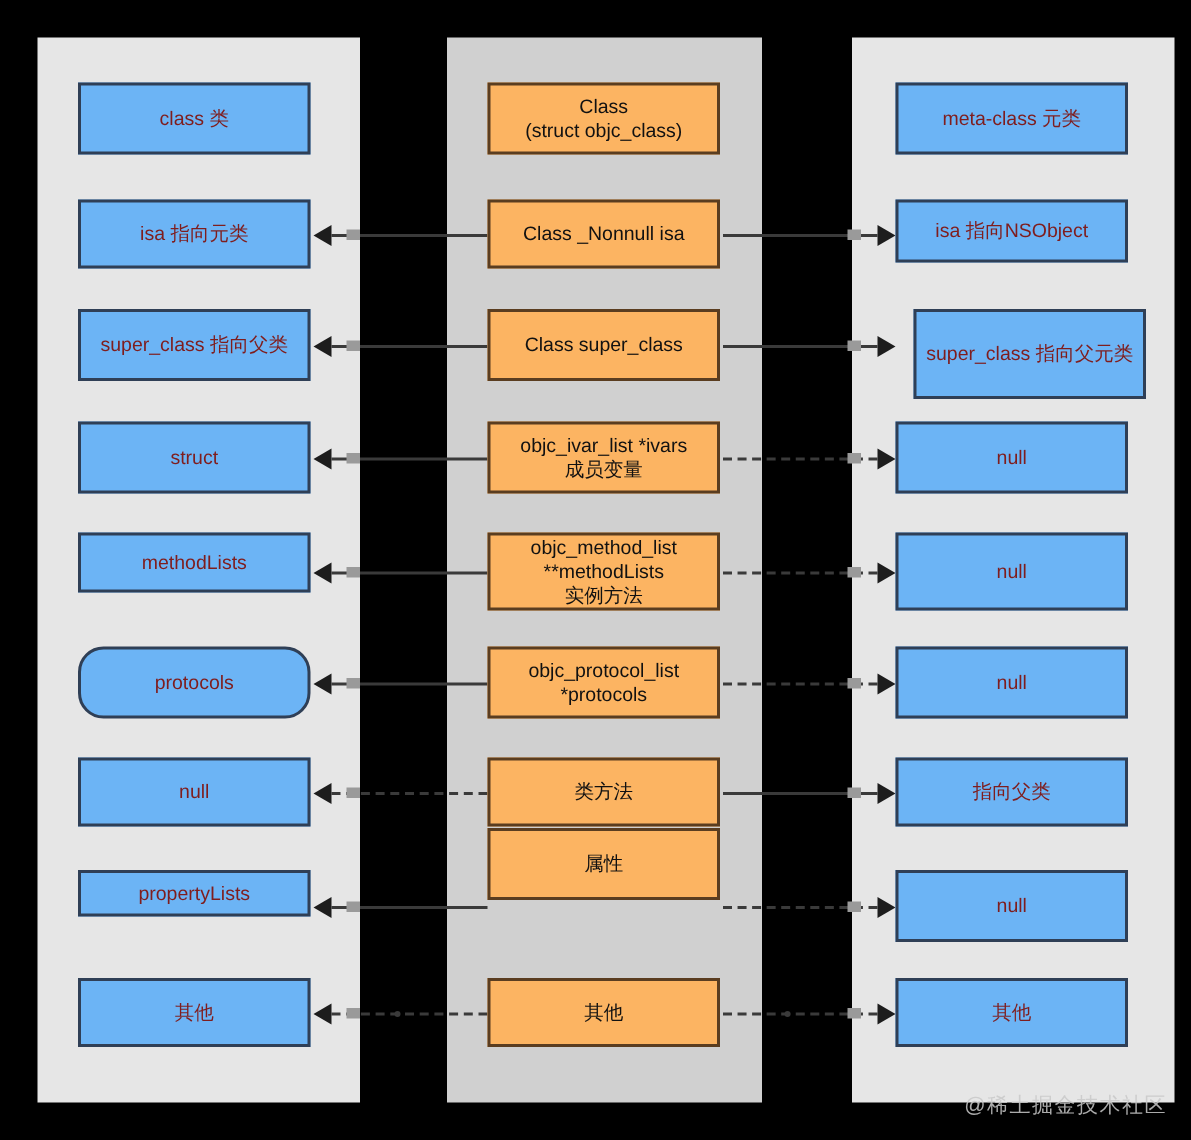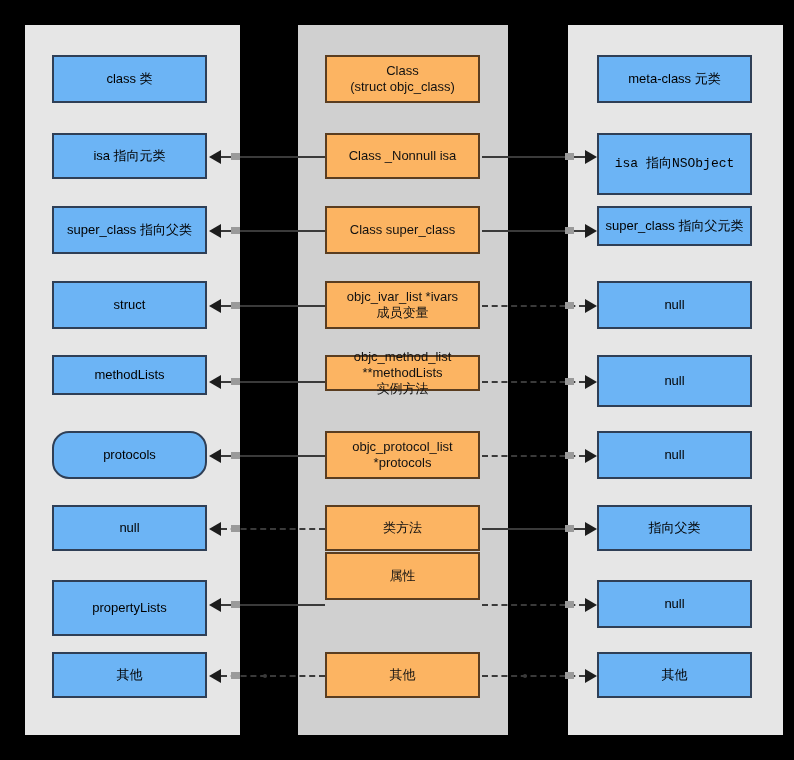--- a/index.html
+++ b/index.html
@@ -10,21 +10,21 @@
 
   .panel{position:absolute;}
   .panel-left{left:25px;top:25px;width:215px;height:710px;background:#e6e6e6;}
   .panel-mid{left:298px;top:25px;width:210px;height:710px;background:#d0d0d0;}
   .panel-right{left:568px;top:25px;width:215px;height:710px;background:#e6e6e6;}
 
   .box{position:absolute;box-sizing:border-box;display:flex;align-items:center;
        justify-content:center;text-align:center;line-height:1.22;}
   .box span{display:block;width:100%;padding:0 4px;}
 
-  .box-blue{background:#6cb4f5;border:2px solid #2f3f56;color:#000000;font-size:13px;}
+  .box-blue{background:#6cb4f5;border:2px solid #2f3f56;color:#7f1d1d;font-size:13px;}
   .box-orange{background:#fcb462;border:2px solid #5a3d20;color:#111;font-size:13px;}
 
   .bl{left:52px;width:155px;}
   .bm{left:325px;width:155px;}
   .br{left:597px;width:155px;}
 
   .edge{position:absolute;height:0;border-top-width:2px;border-top-color:#3a3a3a;}
   .solid{border-top-style:solid;}
   .dashed{border-top-style:dashed;}
   .dashdot{border-top-style:dashed;}
@@ -109,45 +109,45 @@
       </div>
       <div class="box box-blue br" style="top: 55px; height: 48px;">
         <span>meta-class 元类</span>
       </div>
       <div class="box box-blue bl" style="top: 133px; height: 46px;">
         <span>isa 指向元类</span>
       </div>
       <div class="box box-orange bm" style="top: 133px; height: 46px;">
         <span>Class _Nonnull isa</span>
       </div>
-      <div class="box box-blue br" style="top: 133px; height: 62px; font-family: Liberation Mono, monospace;">
+      <div class="box box-blue br" style="top: 133px; height: 42px;">
         <span>isa  指向NSObject</span>
       </div>
       <div class="box box-blue bl" style="top: 206px; height: 48px;">
         <span>super_class 指向父类</span>
       </div>
       <div class="box box-orange bm" style="top: 206px; height: 48px;">
         <span>Class super_class</span>
       </div>
-      <div class="box box-blue br" style="top: 206px; height: 40px;">
+      <div class="box box-blue br" style="top: 206px; height: 60px; margin-left: 12px;">
         <span>super_class 指向父元类</span>
       </div>
       <div class="box box-blue bl" style="top: 281px; height: 48px;">
         <span>struct</span>
       </div>
       <div class="box box-orange bm" style="top: 281px; height: 48px;">
         <span>objc_ivar_list  *ivars<br>成员变量</span>
       </div>
       <div class="box box-blue br" style="top: 281px; height: 48px;">
         <span>null</span>
       </div>
       <div class="box box-blue bl" style="top: 355px; height: 40px;">
         <span>methodLists</span>
       </div>
-      <div class="box box-orange bm" style="top: 355px; height: 36px;">
+      <div class="box box-orange bm" style="top: 355px; height: 52px;">
         <span>objc_method_list<br>**methodLists<br>实例方法</span>
       </div>
       <div class="box box-blue br" style="top: 355px; height: 52px;">
         <span>null</span>
       </div>
       <div class="box box-blue bl" style="top: 431px; height: 48px; border-radius: 17px;">
         <span>protocols</span>
       </div>
       <div class="box box-orange bm" style="top: 431px; height: 48px;">
         <span>objc_protocol_list<br>*protocols</span>
@@ -157,33 +157,34 @@
       </div>
       <div class="box box-blue bl" style="top: 505px; height: 46px;">
         <span>null</span>
       </div>
       <div class="box box-orange bm" style="top: 505px; height: 46px;">
         <span>类方法</span>
       </div>
       <div class="box box-blue br" style="top: 505px; height: 46px;">
         <span>指向父类</span>
       </div>
-      <div class="box box-blue bl" style="top: 580px; height: 56px;">
+      <div class="box box-blue bl" style="top: 580px; height: 31px;">
         <span>propertyLists</span>
       </div>
       <div class="box box-orange bm" style="top: 552px; height: 48px; font-family: Liberation Serif, serif;">
         <span>属性</span>
       </div>
       <div class="box box-blue br" style="top: 580px; height: 48px;">
         <span>null</span>
       </div>
       <div class="box box-blue bl" style="top: 652px; height: 46px;">
         <span>其他</span>
       </div>
       <div class="box box-orange bm" style="top: 652px; height: 46px;">
         <span>其他</span>
       </div>
       <div class="box box-blue br" style="top: 652px; height: 46px;">
         <span>其他</span>
       </div>
     </div>
 
+  <div class="watermark">@稀土掘金技术社区</div>
 </div>
 
 </body></html>

